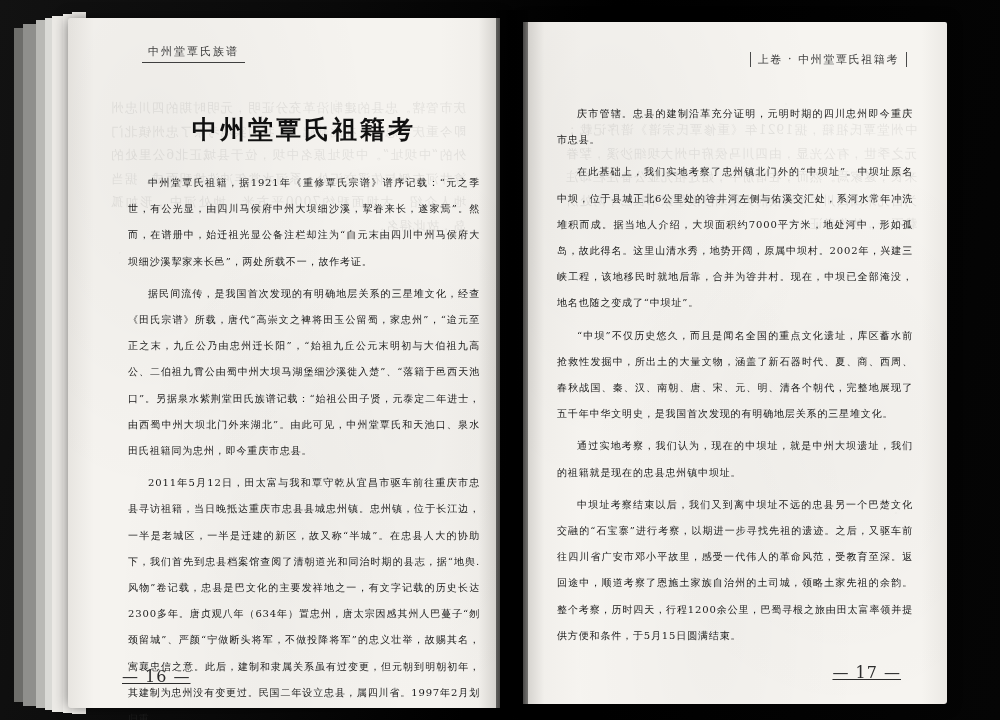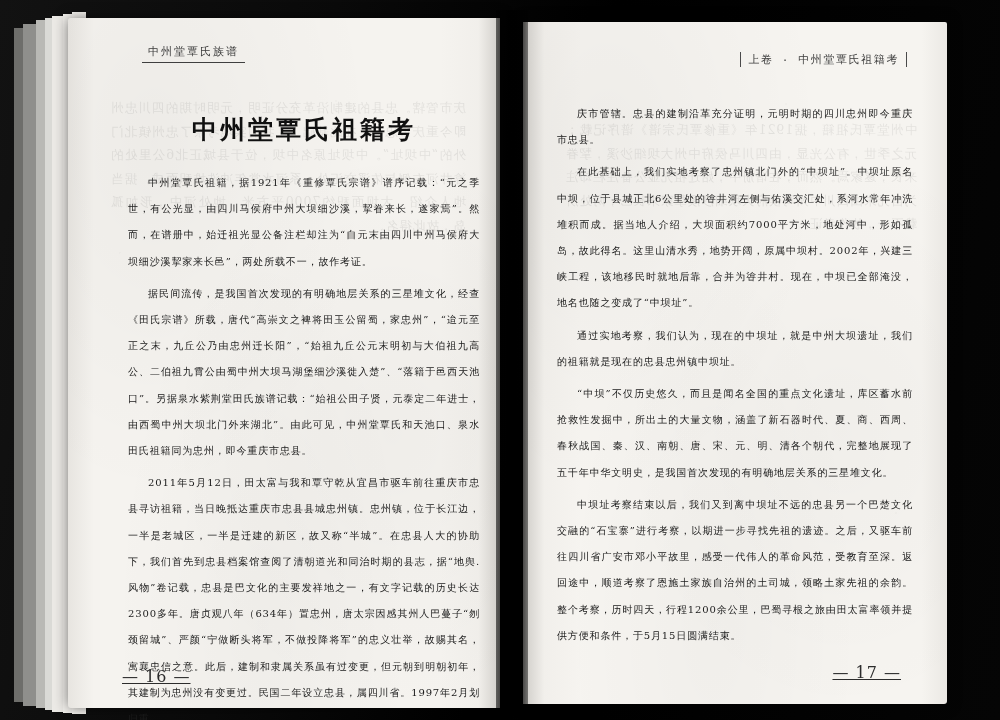--- a/index.html
+++ b/index.html
@@ -140,21 +140,20 @@
     padding: 0 6px 3px 6px;
     margin-left: 14px;
   }
   .running-head.right {
     float: right;
     border-left: 1px solid #4a4a4a;
     border-right: 1px solid #4a4a4a;
     padding: 0 7px;
     margin-right: 6px;
     letter-spacing: 1.6px;
-    font-family: Liberation Mono, monospace;
   }
 
   .doc-title {
     text-align: center;
     font-size: 25px;
     font-weight: bold;
     letter-spacing: 3px;
     margin: 50px 0 24px 0;
     color: #101010;
     font-family: "DejaVu Serif", "Liberation Serif", serif;
@@ -244,22 +243,22 @@
         中州堂覃氏祖籍，据1921年《重修覃氏宗谱》谱序记载：元之季世，有公光显，由四川马侯府中州大坝细沙溪，挈眷来长，遂家焉。然而，在谱册中，始迁祖光显公备注栏却注为自元末由四川中州马侯府大坝细沙溪挈家来长邑，两处所载不一，故作考证。
       </div>
     </div>
 
     <div class="content content-right">
       <div class="running-head right">上卷 · 中州堂覃氏祖籍考</div>
       <div style="clear:both;height:34px;"></div>
 
       <p class="para">庆市管辖。忠县的建制沿革充分证明，元明时期的四川忠州即今重庆市忠县。</p>
       <p class="para">在此基础上，我们实地考察了忠州镇北门外的“中坝址”。中坝址原名中坝，位于县城正北6公里处的㽏井河左侧与佑溪交汇处，系河水常年冲洗堆积而成。据当地人介绍，大坝面积约7000平方米，地处河中，形如孤岛，故此得名。这里山清水秀，地势开阔，原属中坝村。2002年，兴建三峡工程，该地移民时就地后靠，合并为㽏井村。现在，中坝已全部淹没，地名也随之变成了“中坝址”。</p>
+      <p class="para">“中坝”不仅历史悠久，而且是闻名全国的重点文化遗址，库区蓄水前抢救性发掘中，所出土的大量文物，涵盖了新石器时代、夏、商、西周、春秋战国、秦、汉、南朝、唐、宋、元、明、清各个朝代，完整地展现了五千年中华文明史，是我国首次发现的有明确地层关系的三星堆文化。</p>
       <p class="para">通过实地考察，我们认为，现在的中坝址，就是中州大坝遗址，我们的祖籍就是现在的忠县忠州镇中坝址。</p>
-      <p class="para">“中坝”不仅历史悠久，而且是闻名全国的重点文化遗址，库区蓄水前抢救性发掘中，所出土的大量文物，涵盖了新石器时代、夏、商、西周、春秋战国、秦、汉、南朝、唐、宋、元、明、清各个朝代，完整地展现了五千年中华文明史，是我国首次发现的有明确地层关系的三星堆文化。</p>
       <p class="para">中坝址考察结束以后，我们又到离中坝址不远的忠县另一个巴楚文化交融的“石宝寨”进行考察，以期进一步寻找先祖的遗迹。之后，又驱车前往四川省广安市邓小平故里，感受一代伟人的革命风范，受教育至深。返回途中，顺道考察了恩施土家族自治州的土司城，领略土家先祖的余韵。整个考察，历时四天，行程1200余公里，巴蜀寻根之旅由田太富率领并提供方便和条件，于5月15日圆满结束。</p>
 
     </div>
 
     <div class="folio folio-right">— 17 —</div>
 
     <div class="speckle"></div>
   </div>
 
   <div class="gutter"></div>

